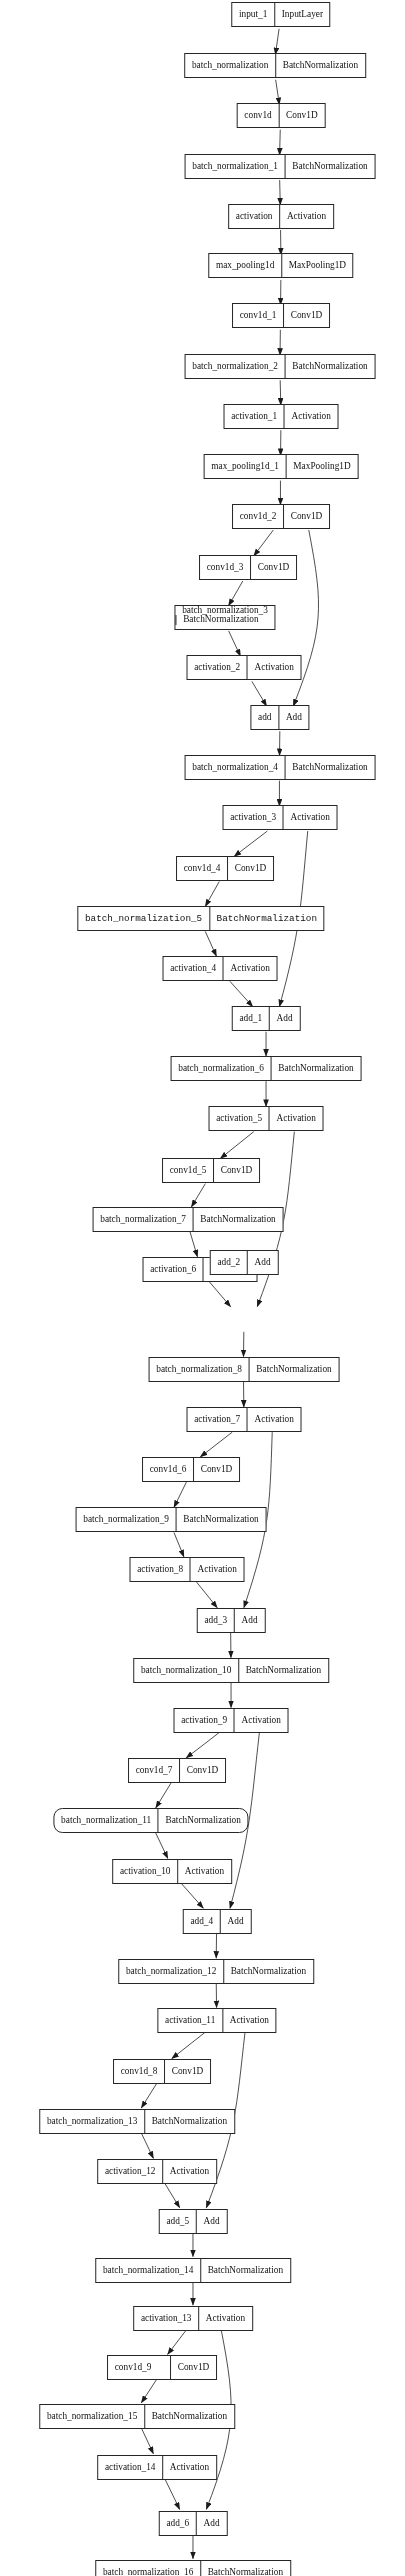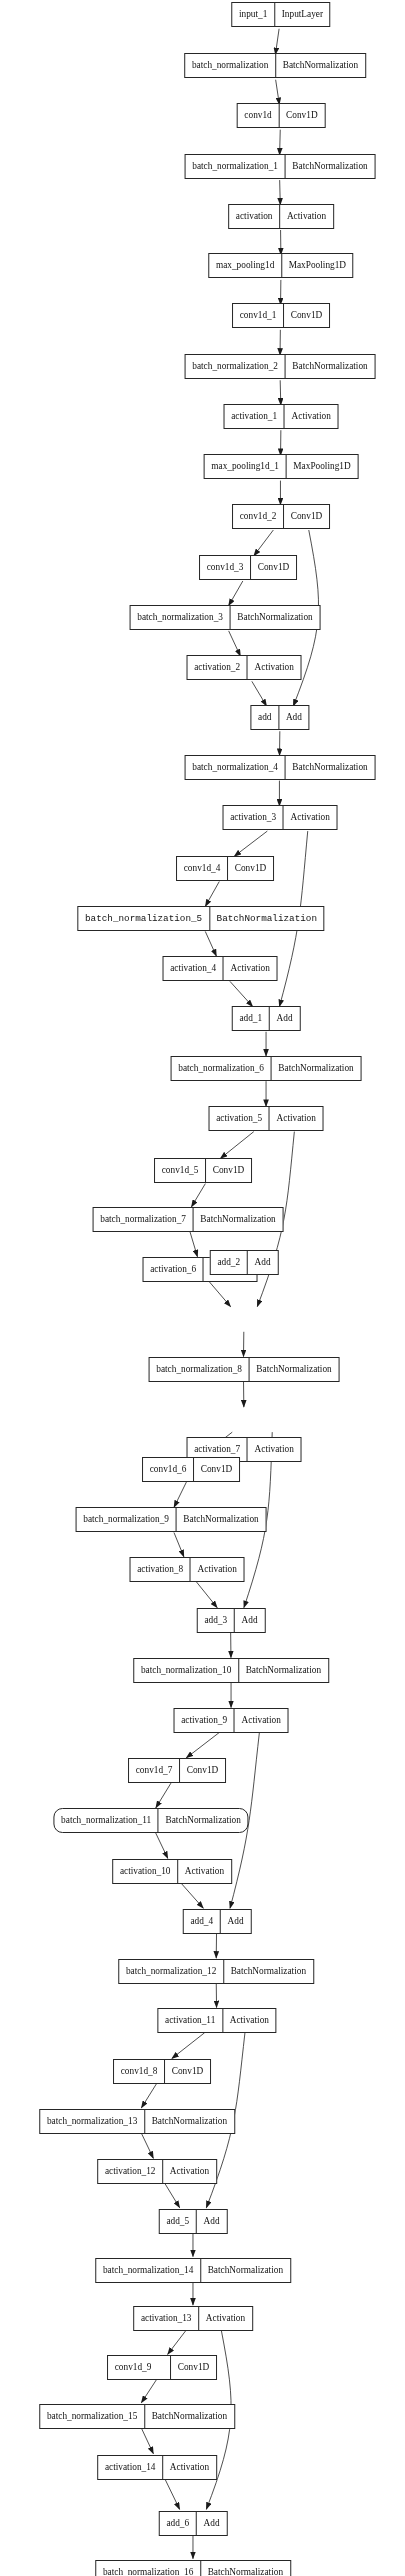--- a/index.html
+++ b/index.html
@@ -169,21 +169,21 @@
       <span class="cell type">MaxPooling1D</span>
     </div>
     <div class="node" style="left: 281px; top: 504px;">
       <span class="cell name">conv1d_2</span>
       <span class="cell type">Conv1D</span>
     </div>
     <div class="node" style="left: 248px; top: 555px;">
       <span class="cell name">conv1d_3</span>
       <span class="cell type">Conv1D</span>
     </div>
-    <div class="node" style="left: 225px; top: 605px;">
+    <div class="node" style="left: 225px; top: 605px; flex-direction: column;">
       <span class="cell name">batch_normalization_3</span>
       <span class="cell type">BatchNormalization</span>
     </div>
     <div class="node" style="left: 244px; top: 655px;">
       <span class="cell name">activation_2</span>
       <span class="cell type">Activation</span>
     </div>
     <div class="node" style="left: 280px; top: 705px;">
       <span class="cell name">add</span>
       <span class="cell type">Add</span>
@@ -213,41 +213,41 @@
       <span class="cell type">Add</span>
     </div>
     <div class="node" style="left: 266px; top: 1056px;">
       <span class="cell name">batch_normalization_6</span>
       <span class="cell type">BatchNormalization</span>
     </div>
     <div class="node" style="left: 266px; top: 1106px;">
       <span class="cell name">activation_5</span>
       <span class="cell type">Activation</span>
     </div>
-    <div class="node" style="left: 203px; top: 1158px;">
+    <div class="node" style="left: 211px; top: 1158px;">
       <span class="cell name">conv1d_5</span>
       <span class="cell type">Conv1D</span>
     </div>
     <div class="node" style="left: 188px; top: 1207px;">
       <span class="cell name">batch_normalization_7</span>
       <span class="cell type">BatchNormalization</span>
     </div>
     <div class="node" style="left: 200px; top: 1257px;">
       <span class="cell name">activation_6</span>
       <span class="cell type">Activation</span>
     </div>
     <div class="node" style="left: 244px; top: 1250px;">
       <span class="cell name">add_2</span>
       <span class="cell type">Add</span>
     </div>
     <div class="node" style="left: 244px; top: 1357px;">
       <span class="cell name">batch_normalization_8</span>
       <span class="cell type">BatchNormalization</span>
     </div>
-    <div class="node" style="left: 244px; top: 1407px; margin-top: 30px;">
+    <div class="node" style="left: 244px; top: 1407px;">
       <span class="cell name">activation_7</span>
       <span class="cell type">Activation</span>
     </div>
     <div class="node" style="left: 191px; top: 1457px;">
       <span class="cell name">conv1d_6</span>
       <span class="cell type">Conv1D</span>
     </div>
     <div class="node" style="left: 171px; top: 1507px;">
       <span class="cell name">batch_normalization_9</span>
       <span class="cell type">BatchNormalization</span>

